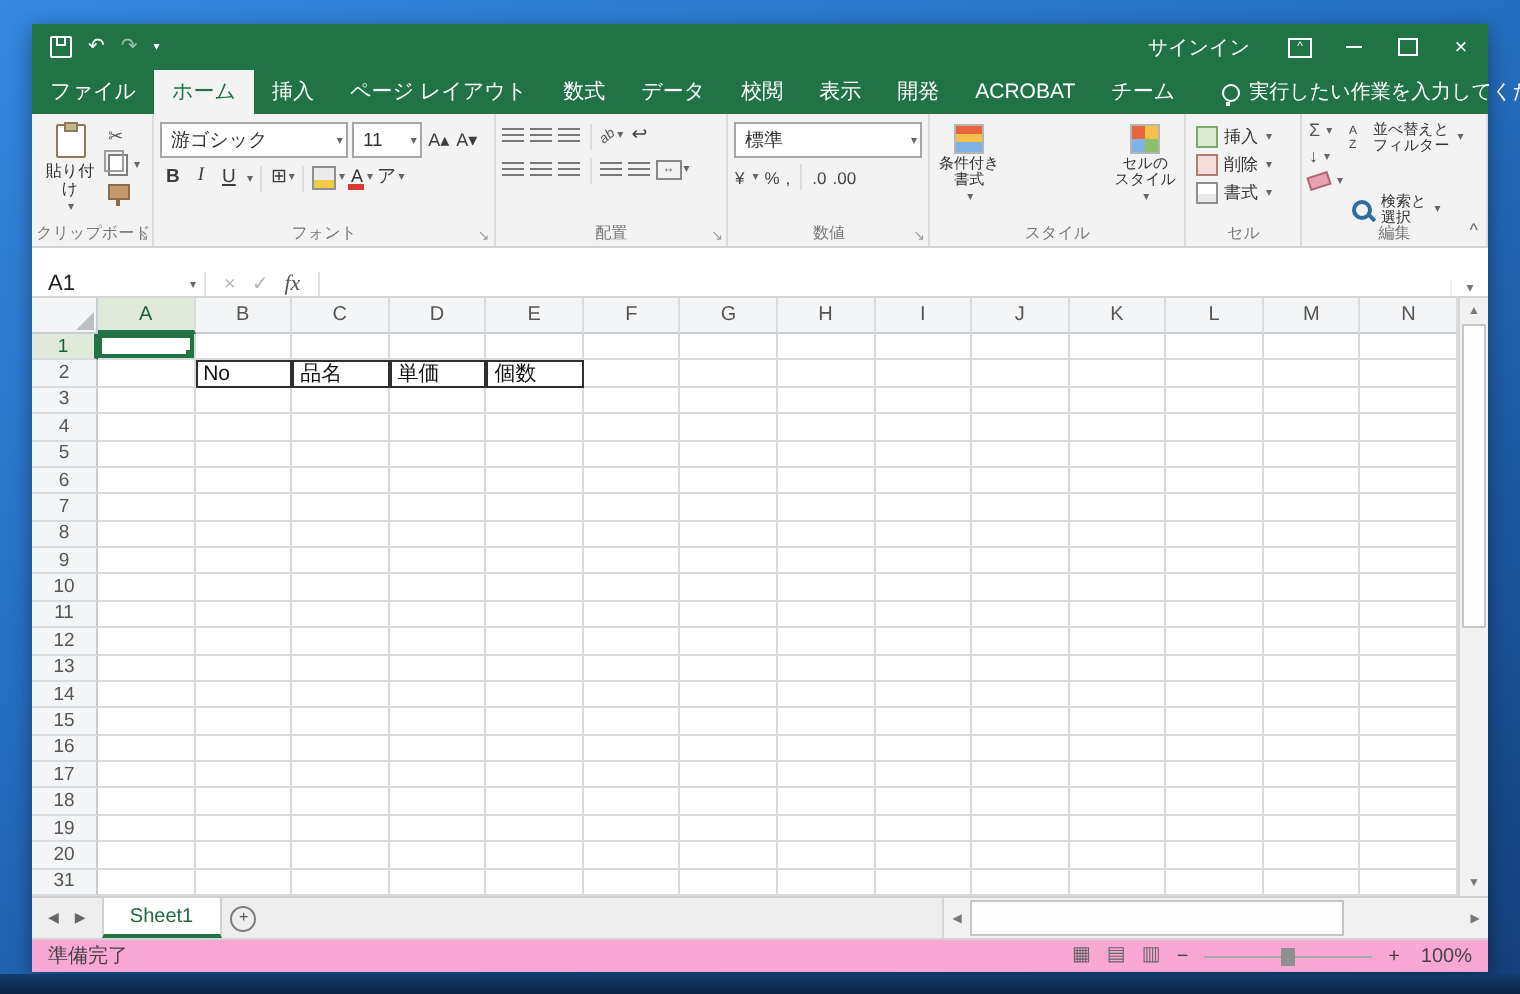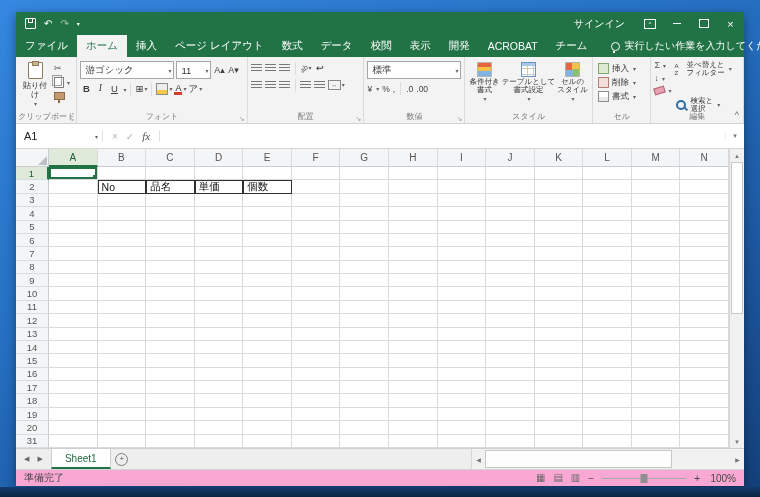--- a/index.html
+++ b/index.html
@@ -102,21 +102,21 @@
   .etxt{display:flex;flex-direction:column}
   .icon-sort{position:relative;width:9px;height:13px}
   .icon-sort::before{content:"A";position:absolute;left:0;top:0;font-size:6px;line-height:6px;color:#444}
   .icon-sort::after{content:"Z";position:absolute;left:0;bottom:0;font-size:6px;line-height:6px;color:#444}
   .icon-find{width:13px;height:13px;position:relative}
   .icon-find::before{content:"";position:absolute;left:1px;top:1px;width:6px;height:6px;border:2px solid #2e6da4;border-radius:50%}
   .icon-find::after{content:"";position:absolute;left:9px;top:9px;width:4px;height:2px;background:#2e6da4;transform:rotate(45deg)}
   .icon-eraser{width:9px;height:5px;background:#e8a1b0;border:1px solid #b06a77;transform:rotate(-18deg)}
 
   
-  .fbar{height:24px;display:flex;align-items:center;background:#fff;border-bottom:1px solid #d6d6d6}
+  .fbar{height:24px;display:flex;align-items:flex-end;background:#fff;border-bottom:1px solid #d6d6d6}
   .namebox{width:74px;display:flex;align-items:center;padding:0 4px 0 8px;font-size:11px;border-right:1px solid #e0e0e0}
   .fbtns{display:flex;align-items:center;gap:8px;padding:0 9px;border-right:1px solid #e0e0e0;color:#b5b5b5;font-size:10px}
   .fx{font-family:"Liberation Serif",serif;font-style:italic;color:#555;font-size:11px}
   .finput{flex:1;background:#fff;font-size:10.5px;display:flex;align-items:center;padding-left:4px}
   .fexpand{width:18px;display:flex;align-items:center;justify-content:center;color:#777;font-size:7px;border-left:1px solid #f0f0f0}
 
   
   .sheet{flex:1 1 auto;display:flex;min-height:0;position:relative}
   .gridwrap{flex:1;min-width:0}
   #grid{display:grid;width:100%;height:100%}
@@ -356,28 +356,20 @@
         <div id="style-buttons">
             <div class="stylebtn">
               <span class="icon-cond"></span>
               <span class="etxt">
                 <span class="ln">条件付き</span>
                 <span class="ln">書式</span>
               </span>
               <span class="dd6">▾</span>
             </div>
             <div class="stylebtn">
-              <span class="icon-table"></span>
-              <span class="etxt">
-                <span class="ln">テーブルとして</span>
-                <span class="ln">書式設定</span>
-              </span>
-              <span class="dd6">▾</span>
-            </div>
-            <div class="stylebtn">
               <span class="icon-cellstyles"></span>
               <span class="etxt">
                 <span class="ln">セルの</span>
                 <span class="ln">スタイル</span>
               </span>
               <span class="dd6">▾</span>
             </div>
           </div>
         <span class="glabel">スタイル</span>
       </div>

